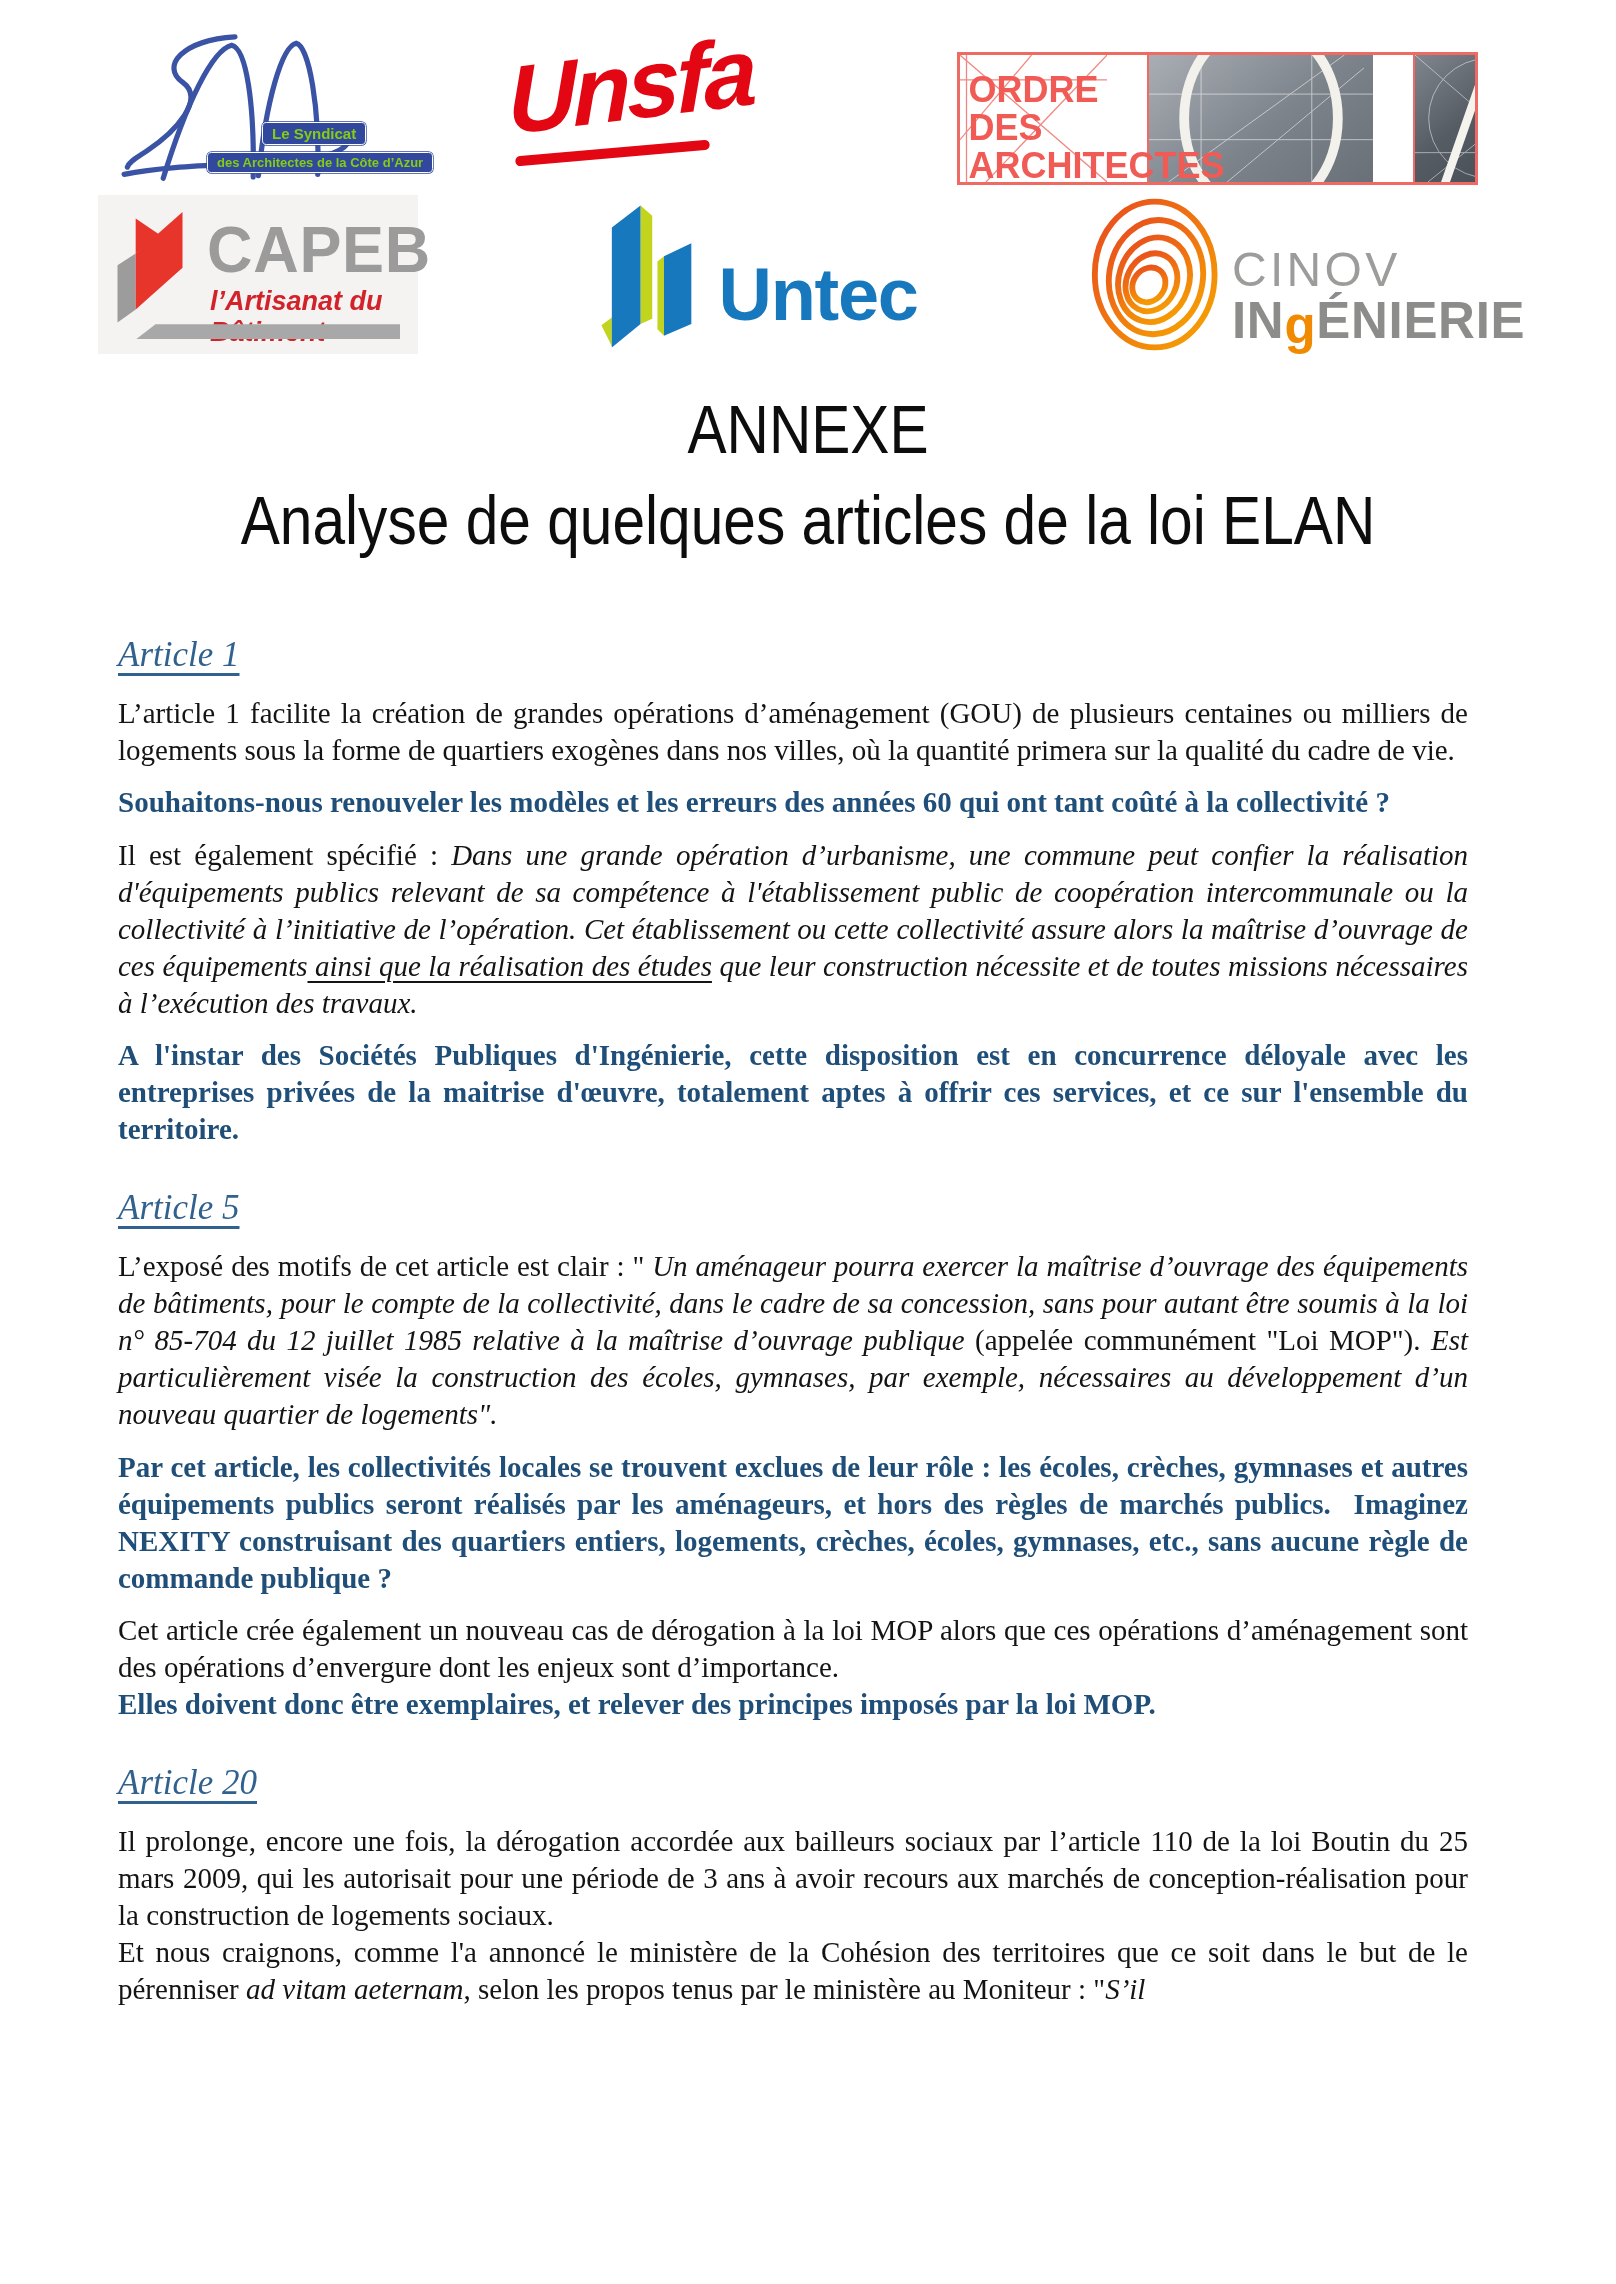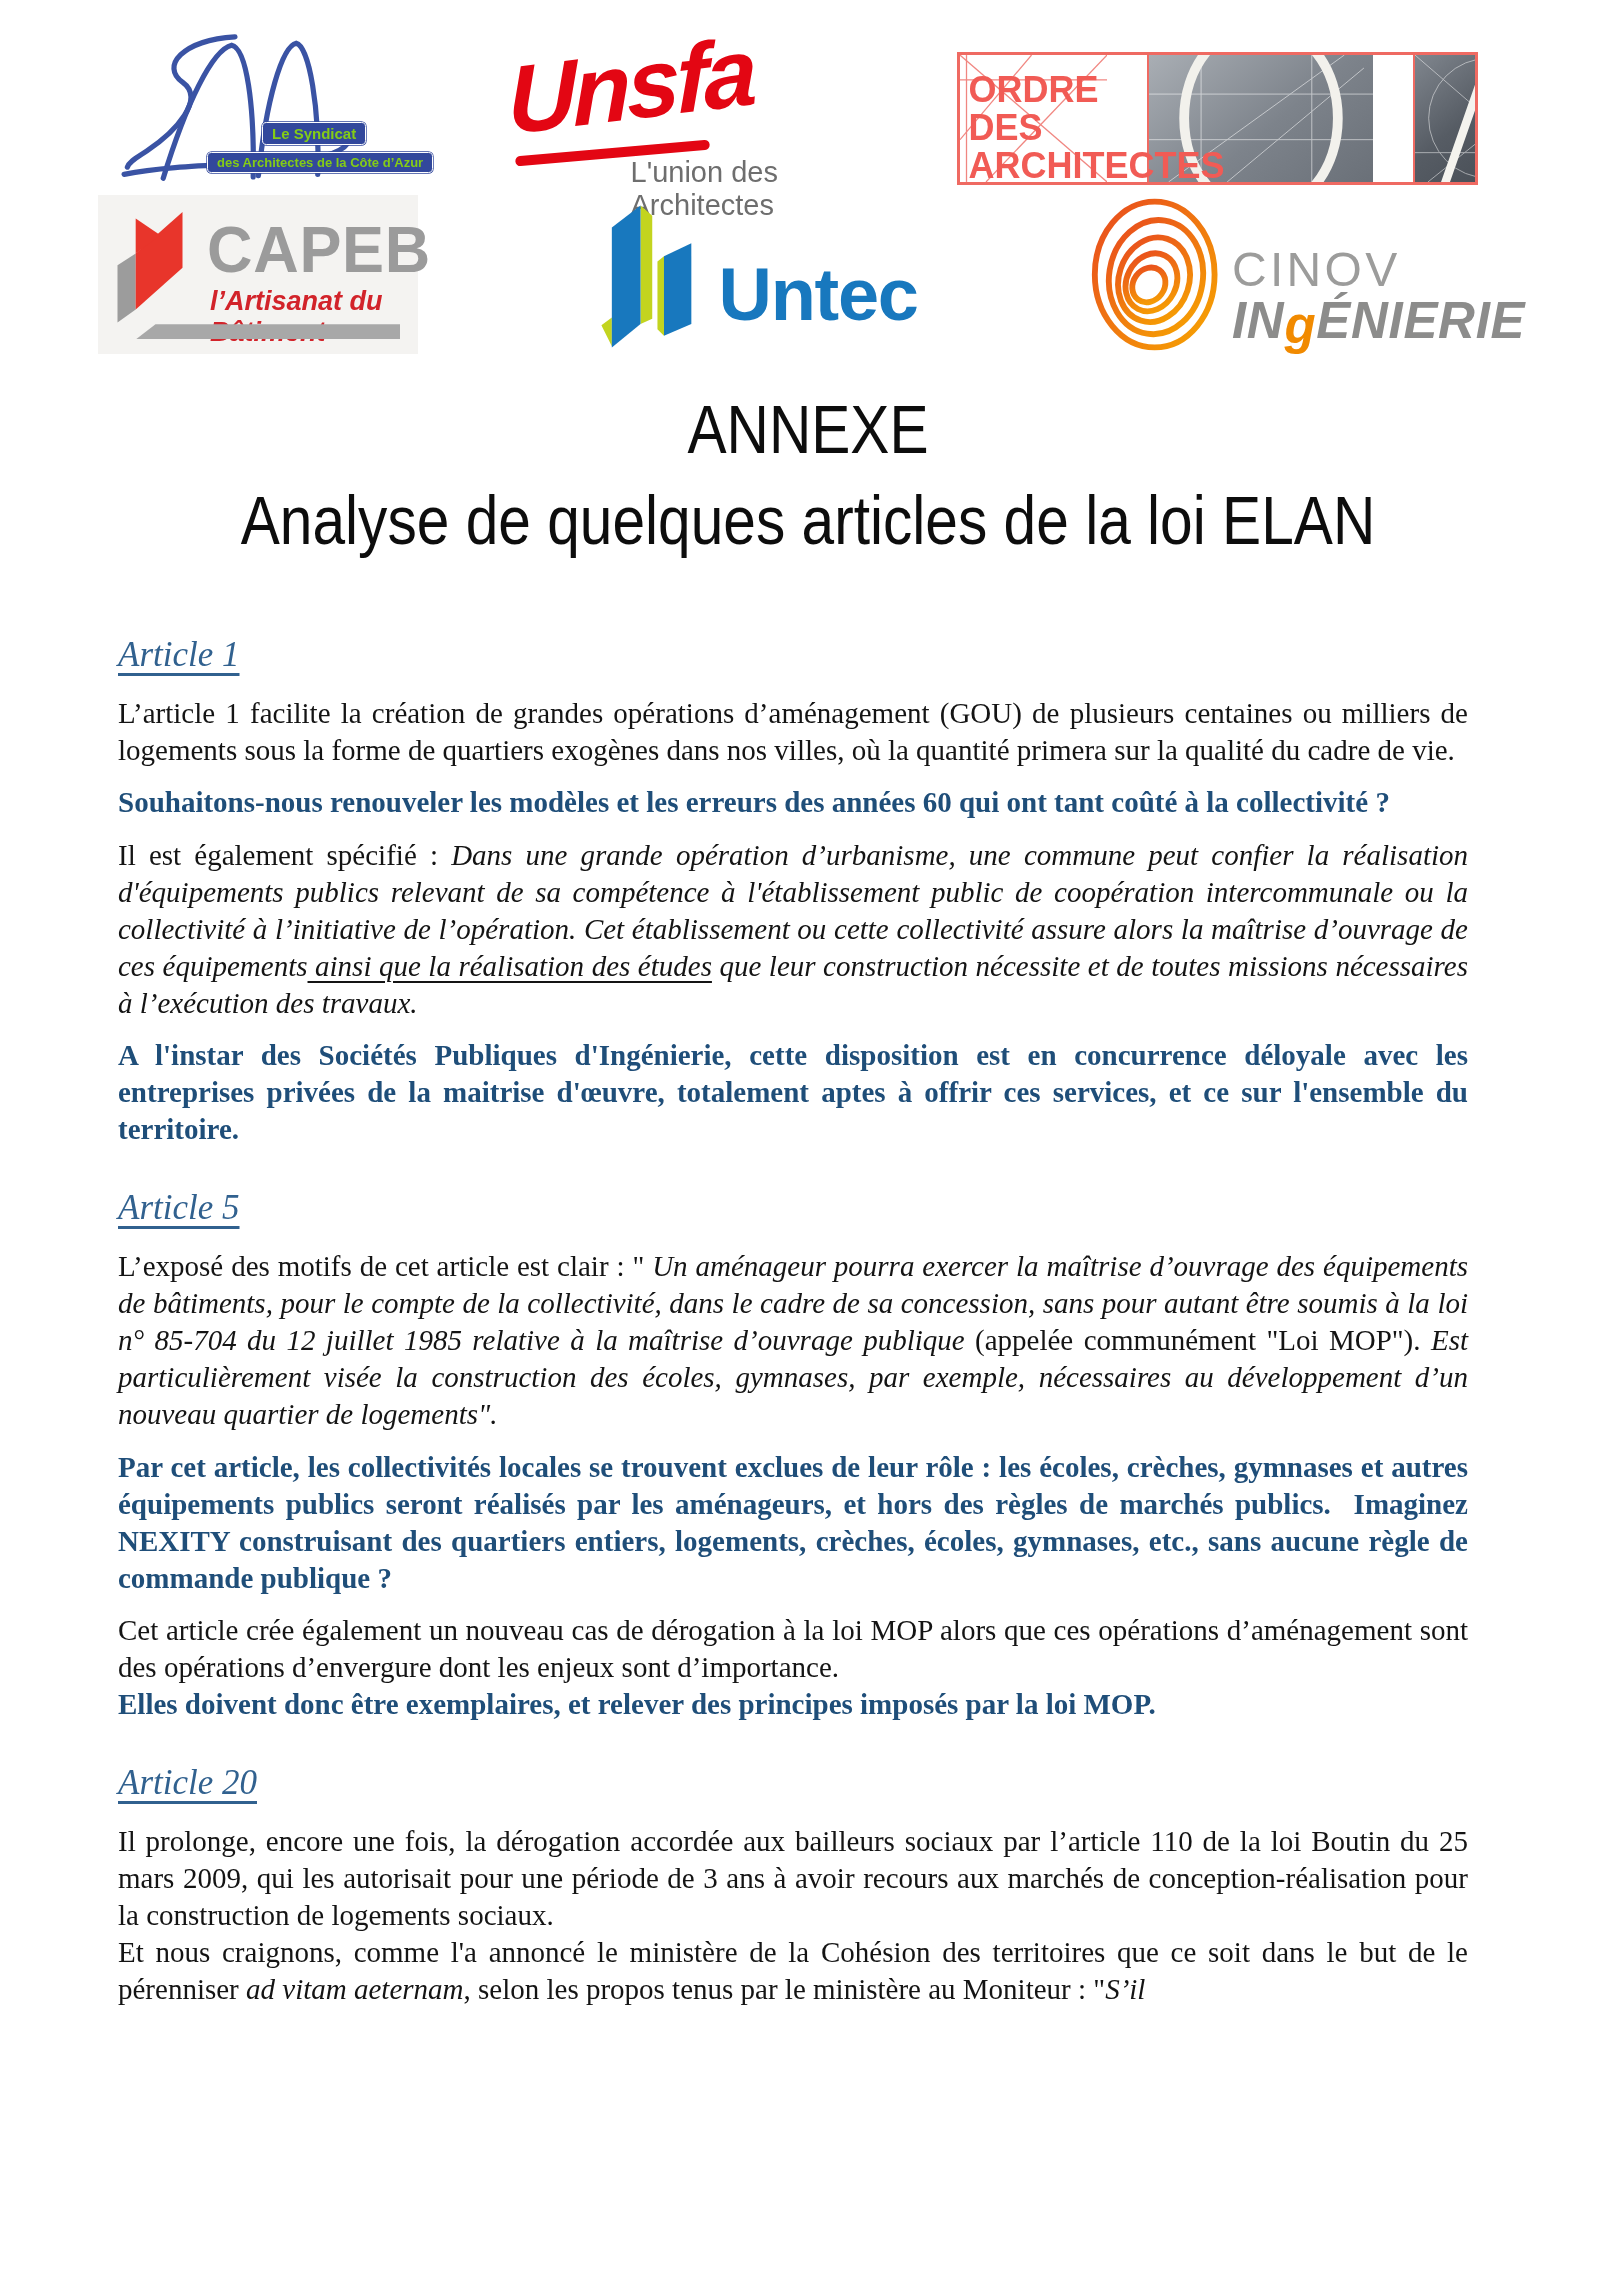--- a/index.html
+++ b/index.html
@@ -53,21 +53,21 @@
   .cinov-region{margin-top:6.5px;text-align:center;font-size:29px;font-weight:700;color:var(--cinov-navy);letter-spacing:2px;}
 
   
   .untec-logo{width:306px;}
   .untec-name{position:absolute;left:119px;top:57px;font-size:74px;font-weight:700;color:var(--untec-blue);letter-spacing:-1.3px;}
 
   
   .syntec-logo{width:391px;}
   .syntec-text{position:absolute;left:145px;top:51px;line-height:1.02;}
   .syntec-l1{font-size:48px;font-weight:400;color:#9c9c9b;letter-spacing:3.3px;}
-  .syntec-l2{font-size:51px;font-weight:800;color:var(--syntec-gray);letter-spacing:0.7px;font-style:italic;}
+  .syntec-l2{font-size:51px;font-weight:800;color:var(--syntec-gray);letter-spacing:0.7px;}
   .syn-g{color:var(--syntec-orange);position:relative;top:5.2px;}
 
   
   .title{margin:30px 0 69px 0;text-align:center;color:#0d0d0d;font-weight:400;}
   .title .tl{font-size:69px;line-height:91px;transform:scaleX(.85);transform-origin:center;white-space:nowrap;}
 
   
   .content{padding:0 148px 0 118px;font-family:Liberation Serif, serif;}
   .article{margin-top:40px;}
   .article:first-child{margin-top:0;}
@@ -99,21 +99,20 @@
             <path d="M40,226 C130,208 260,213 345,198 C365,194 378,186 385,176"></path>
           </g>
         </svg>
         <span class="sa-badge b1">Le Syndicat</span>
         <span class="sa-badge b2">des Architectes de la Côte d’Azur</span>
       </div>
 
       <div class="logo unsfa-logo">
         <div class="unsfa-script">Unsfa</div>
         <div class="unsfa-swash"></div>
-        <div class="unsfa-tag">L'union des Architectes</div>
       </div>
 
       <div class="logo ordre-logo">
         <div class="op op-left">
           <svg width="147" height="127" viewBox="0 0 226 195">
             <g stroke="#ef7a74" stroke-width="2" opacity="0.9">
               <line x1="0" y1="0" x2="226" y2="195"></line>
               <line x1="226" y1="0" x2="40" y2="195"></line>
               <line x1="110" y1="0" x2="0" y2="130"></line>
               <line x1="0" y1="38" x2="226" y2="38"></line>

